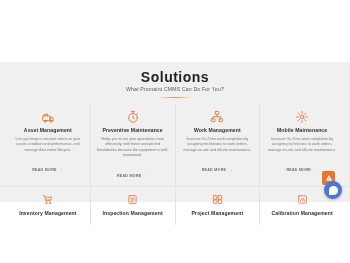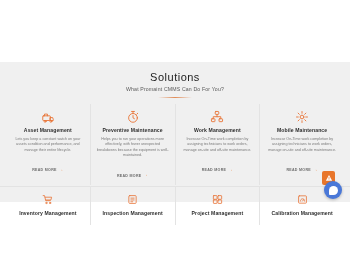--- a/index.html
+++ b/index.html
@@ -36,22 +36,22 @@
     position: relative;
     box-sizing: border-box;
   }
 
   .section-head {
     text-align: center;
     padding-top: 9px;
   }
 
   .section-title {
-    font-size: 11px;
-    font-weight: normal;
+    font-size: 14px;
+    font-weight: bold;
     color: #222222;
     letter-spacing: 0.5px;
     margin: 0;
     line-height: 12px;
   }
 
   .section-subtitle {
     font-size: 5.2px;
     color: #5a5a5a;
     margin: 3px 0 0 0;

